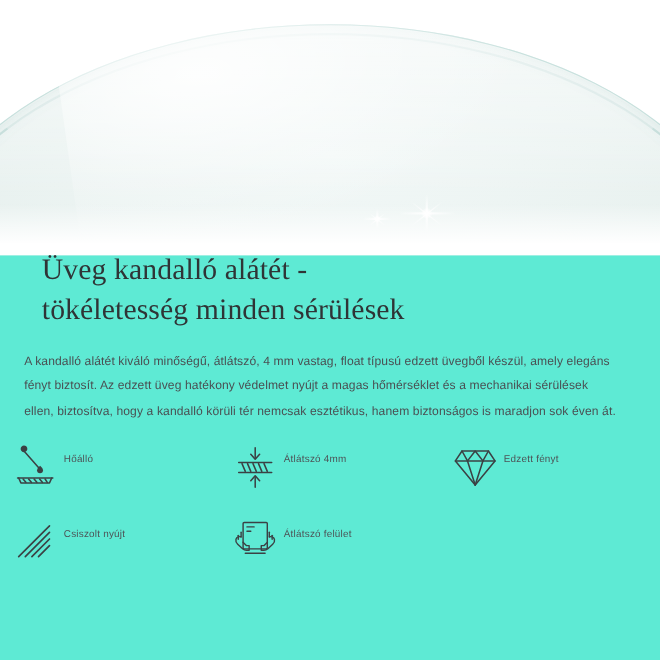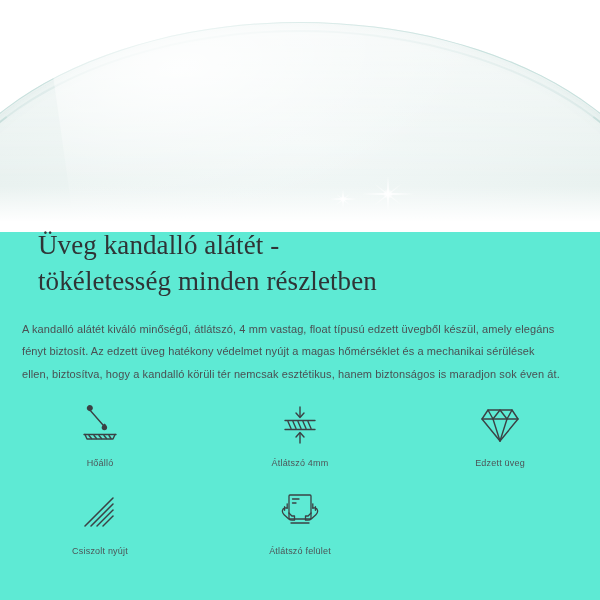--- a/index.html
+++ b/index.html
@@ -147,22 +147,21 @@
   .features {
     position: absolute;
     left: 0; top: 398px;
     width: 600px;
     display: grid;
     grid-template-columns: repeat(3, 1fr);
     grid-row-gap: 14px;
   }
   .feature {
     display: flex;
-    flex-direction: column;
-    align-items: center;
+    flex-direction: row;
     justify-content: flex-start;
     padding: 4px 6px;
   }
   .feature-icon {
     width: 52px; height: 46px;
     display: flex; align-items: center; justify-content: center;
   }
   .feature-label {
     margin-top: 10px;
     font-size: 9px;
@@ -198,21 +197,21 @@
       <span class="ray r-d2"></span>
       <span class="core"></span>
     </div>
 
     <div class="hero-fade"></div>
   </div>
 
   <div class="content">
     <h1 class="headline">
       <span class="line">Üveg kandalló alátét -</span>
-      <span class="line">tökéletesség minden részletben</span>
+      <span class="line">tökéletesség minden sérülések</span>
     </h1>
     <div class="body-copy">
       <span>A kandalló alátét kiváló minőségű, átlátszó, 4 mm vastag, float típusú edzett üvegből készül, amely elegáns</span>
       <span>fényt biztosít. Az edzett üveg hatékony védelmet nyújt a magas hőmérséklet és a mechanikai sérülések ellen,</span>
       <span>biztosítva, hogy a kandalló körüli tér nemcsak esztétikus, hanem biztonságos is maradjon sok éven át.</span>
     </div>
   </div>
 
   <div class="features">
 
@@ -266,21 +265,21 @@
     <div class="feature">
       <div class="feature-icon">
         <svg width="44" height="42" viewBox="0 0 44 42" fill="none" stroke="#3b4144" stroke-width="1.4" stroke-linecap="round" stroke-linejoin="round">
           <path d="M10 6 L34 6 L40 15 L22 37 L4 15 Z"></path>
           <path d="M4 15 L40 15"></path>
           <path d="M10 6 L15 15 L22 37"></path>
           <path d="M34 6 L29 15 L22 37"></path>
           <path d="M15 15 L22 6 L29 15"></path>
         </svg>
       </div>
-      <div class="feature-label">Edzett üveg</div>
+      <div class="feature-label">Edzett fényt</div>
     </div>
 
     <div class="feature">
       <div class="feature-icon">
         <svg width="40" height="40" viewBox="0 0 40 40" fill="none" stroke="#3b4144" stroke-width="1.5" stroke-linecap="round">
           <line x1="5" y1="33" x2="33" y2="5"></line>
           <line x1="11" y1="33" x2="33" y2="11"></line>
           <line x1="17" y1="33" x2="33" y2="17"></line>
           <line x1="23" y1="33" x2="33" y2="23"></line>
         </svg>

